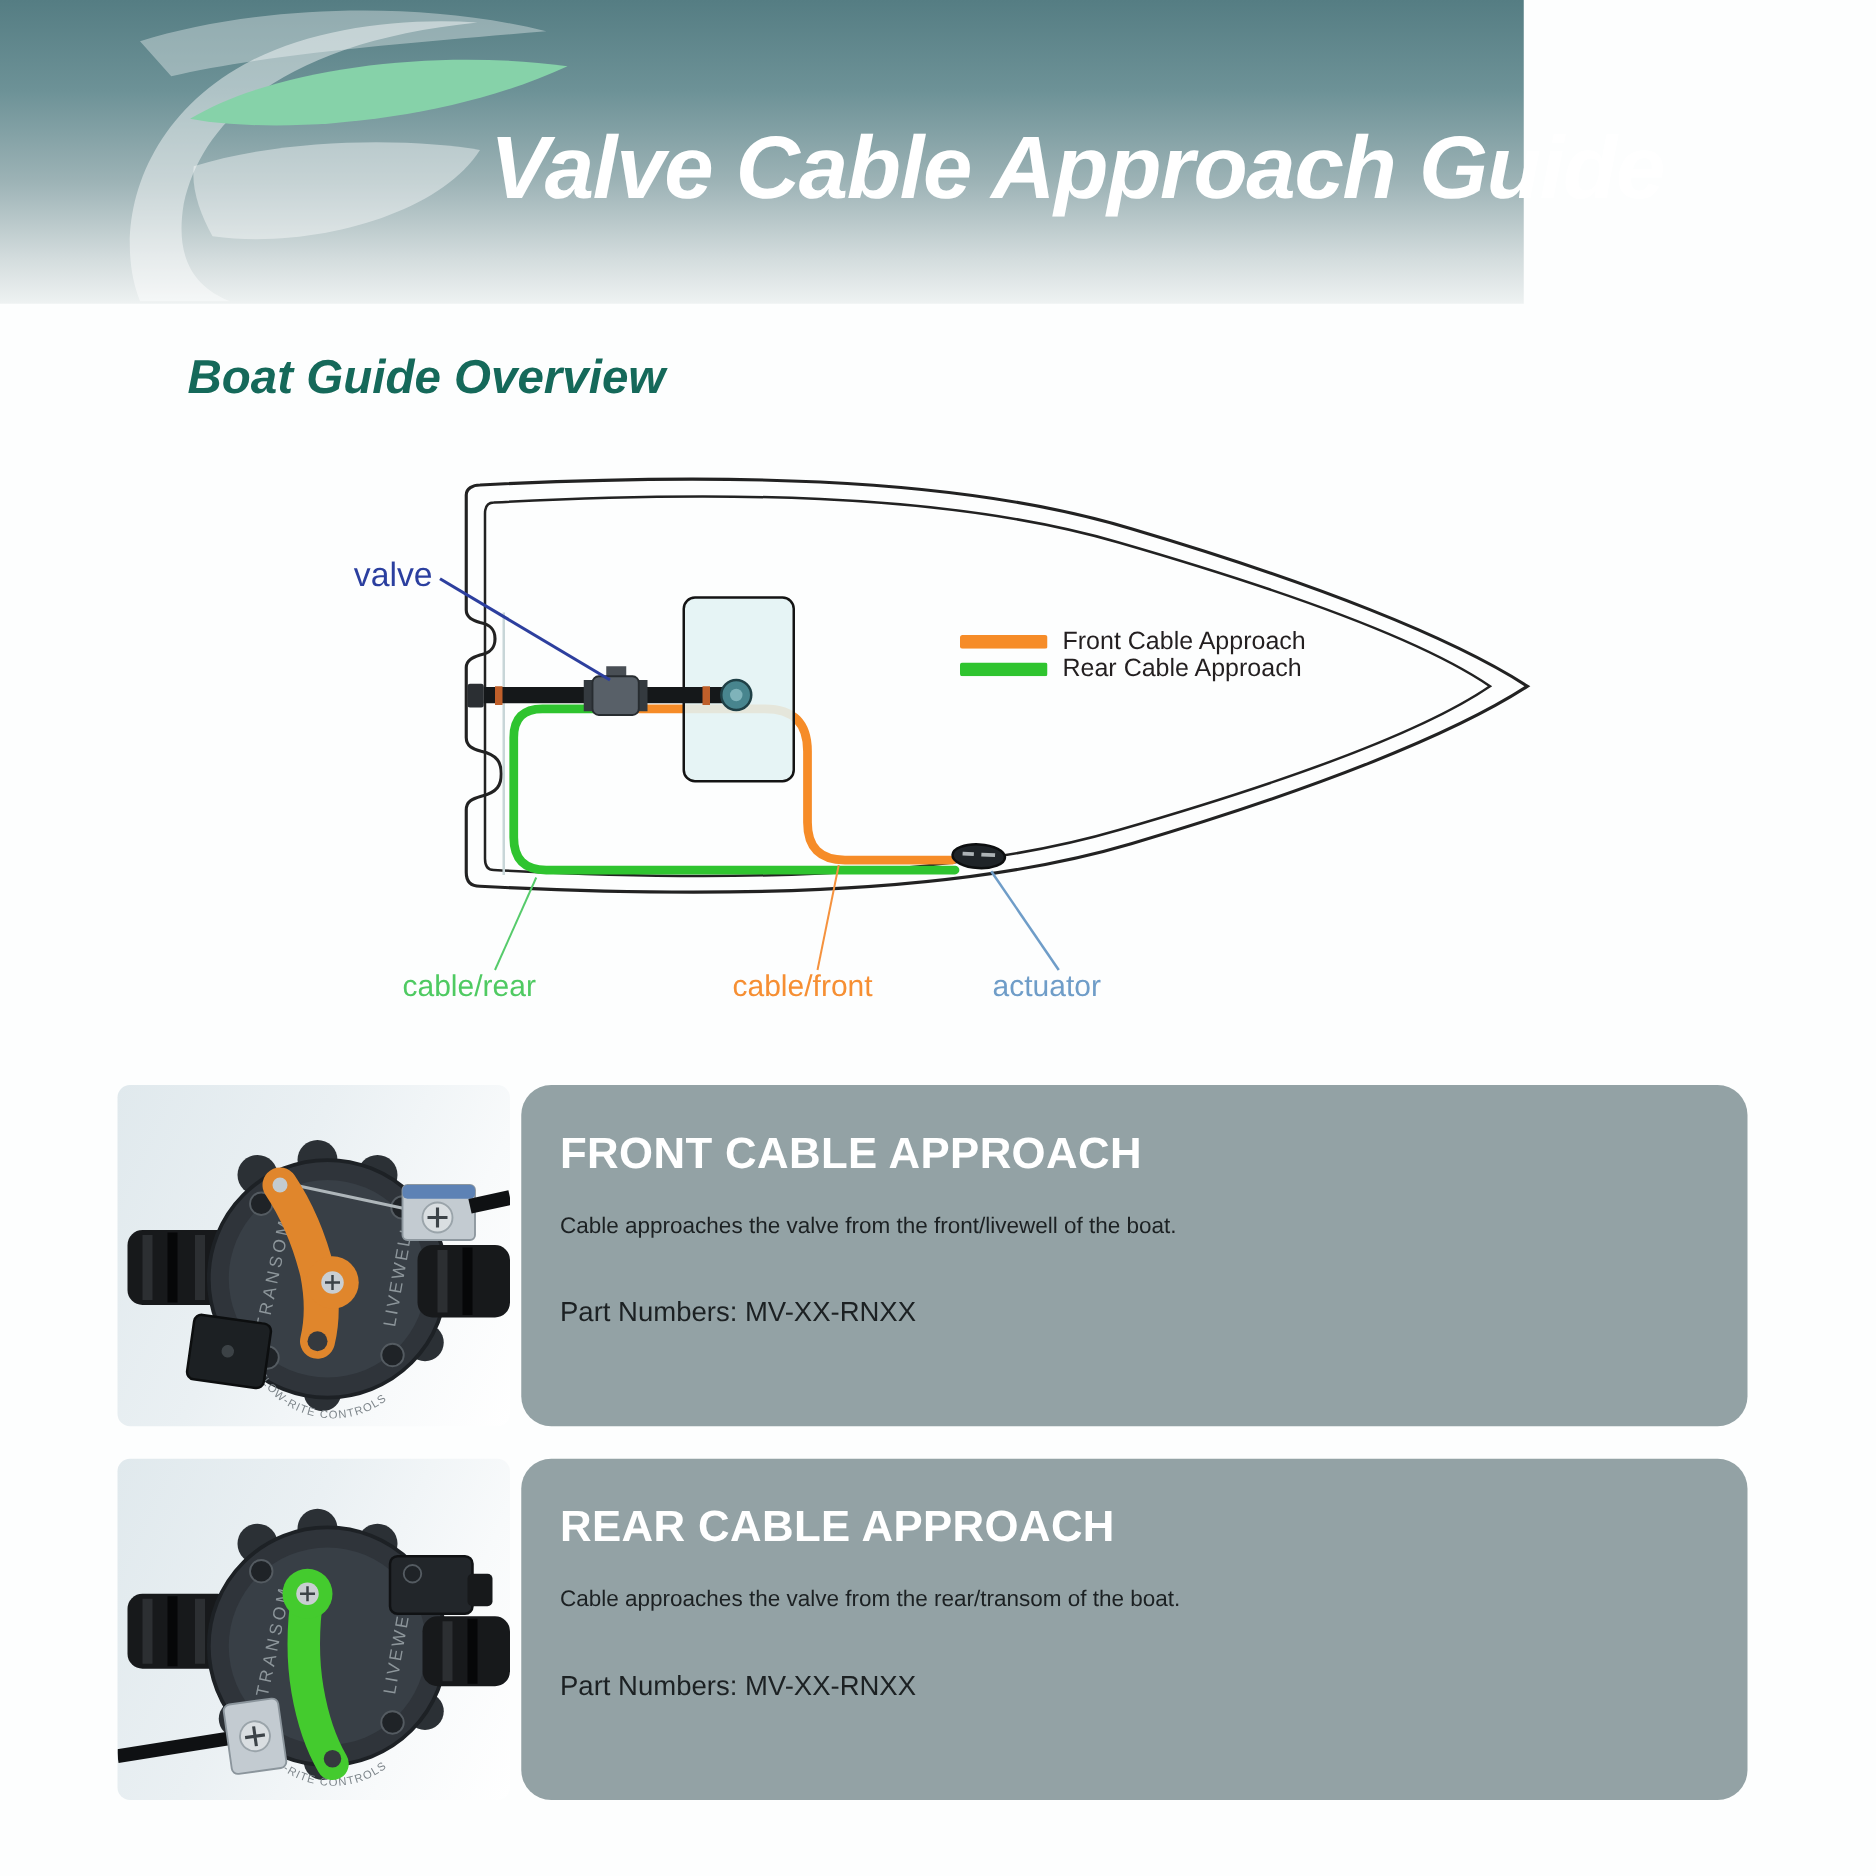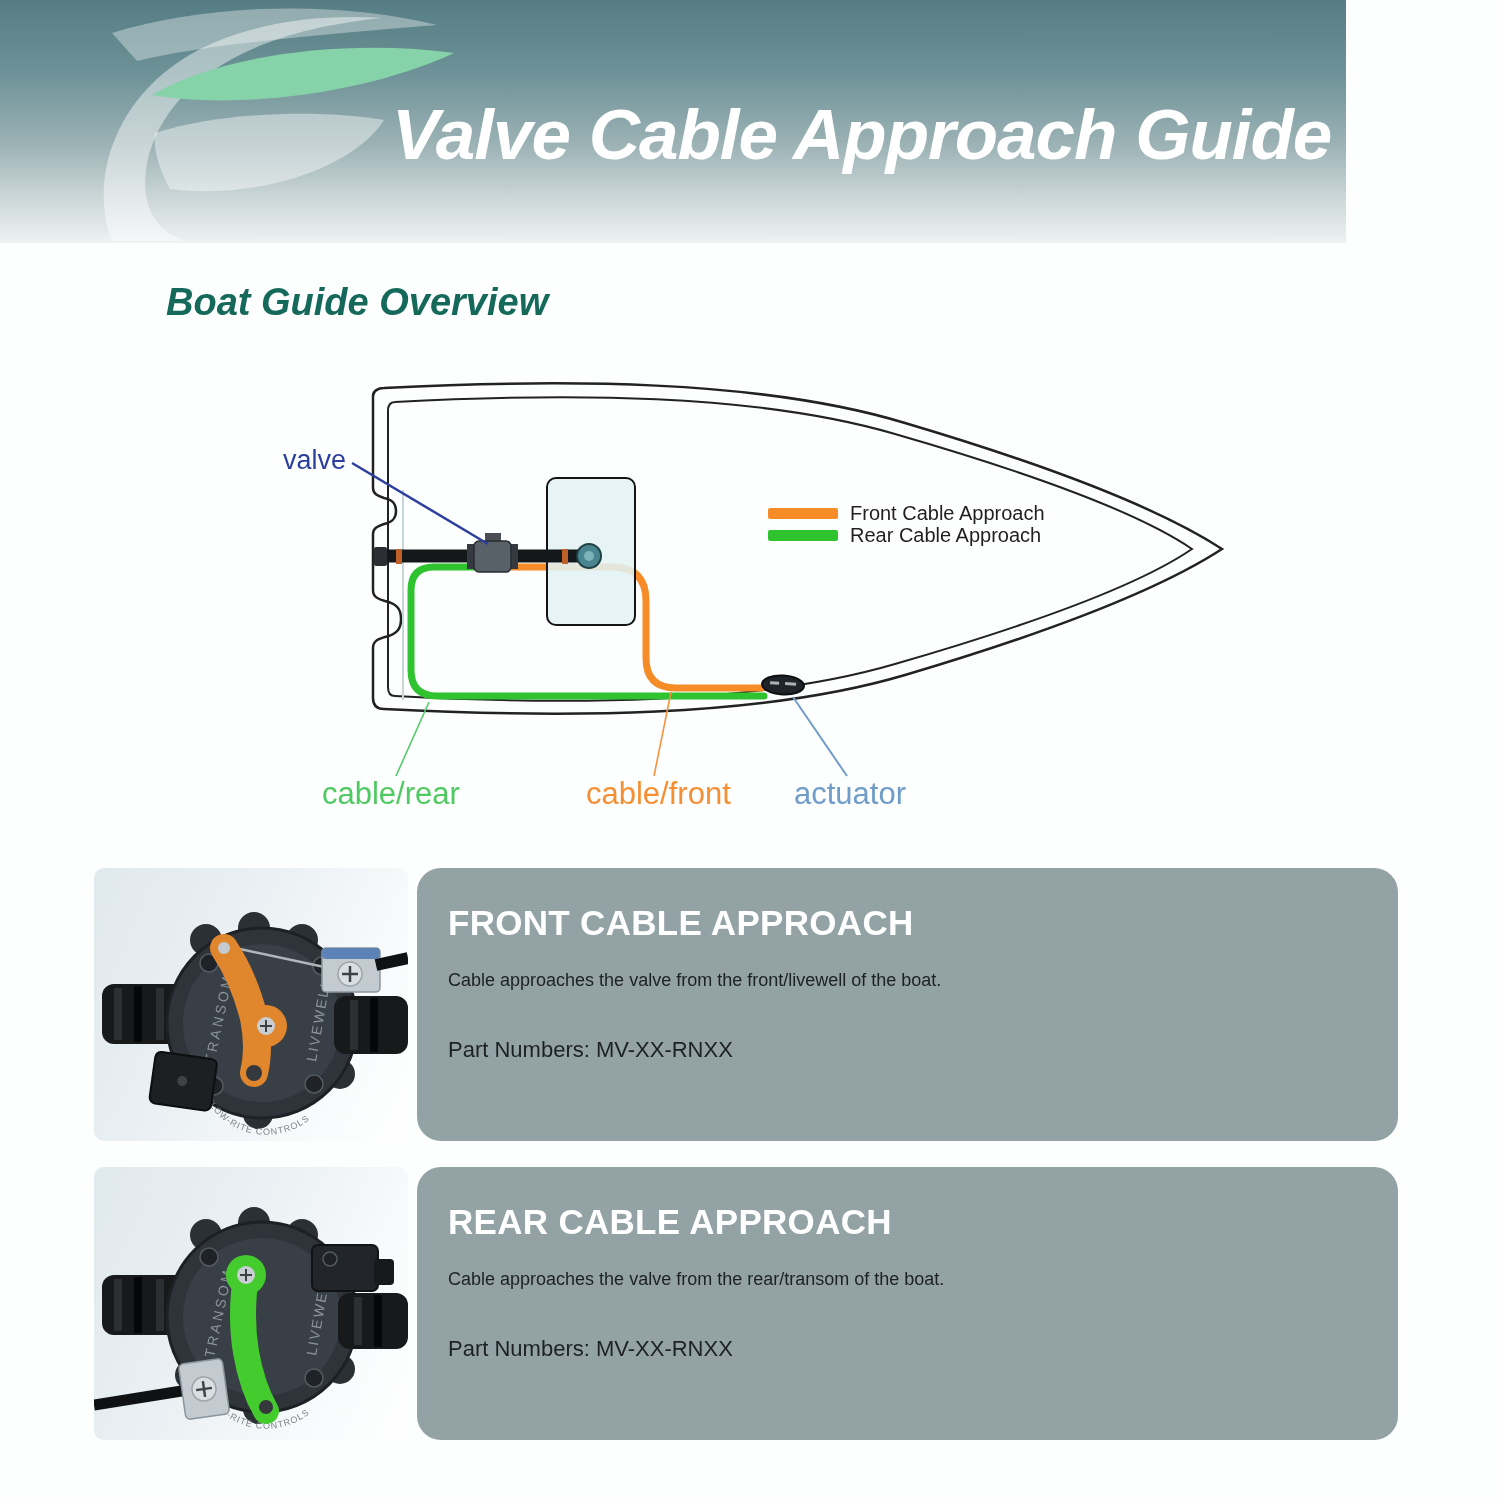--- a/index.html
+++ b/index.html
@@ -1,29 +1,29 @@
 <!DOCTYPE html>
 <html><head>
 <meta charset="utf-8">
 <style>
   html,body{margin:0;padding:0;background:#ffffff;}
   #page{position:relative;width:1501px;height:1501px;background:#fdfefe;overflow:hidden;
         font-family:"Liberation Sans",sans-serif;}
   .abs{position:absolute;}
 
   
-  #header{left:0;top:0;width:1346px;height:243px;
+  #header{left:0;top:0;width:1219px;height:243px;
     background:linear-gradient(180deg,#557d83 0%,#6d9297 30%,#9db3b6 60%,#d3dcdd 85%,#eef2f2 100%);}
   #page-title{left:392px;top:94px;width:1050px;
     font-size:71px;font-weight:bold;font-style:italic;color:#ffffff;letter-spacing:-1px;white-space:nowrap;}
 
   
-  #overview-heading{left:150px;top:281px;font-size:38px;font-weight:bold;font-style:italic;color:#15695a;margin-left:16px;}
-
-  .diagram-label{white-space:nowrap;font-size:31px;}
+  #overview-heading{left:150px;top:281px;font-size:38px;font-weight:bold;font-style:italic;color:#15695a;}
+
+  .diagram-label{white-space:nowrap;font-size:24px;}
   #valve-label{left:283px;top:445px;font-size:27px;}
   #cable-rear-label{left:322px;top:776px;}
   #cable-front-label{left:586px;top:776px;}
   #actuator-label{left:794px;top:776px;}
 
   #legend{left:768px;top:502px;}
   .legend-row{display:flex;align-items:center;height:22px;}
   .legend-row svg{display:block;margin-right:12px;}
   .legend-text{font-size:20px;color:#231f20;white-space:nowrap;}
 

